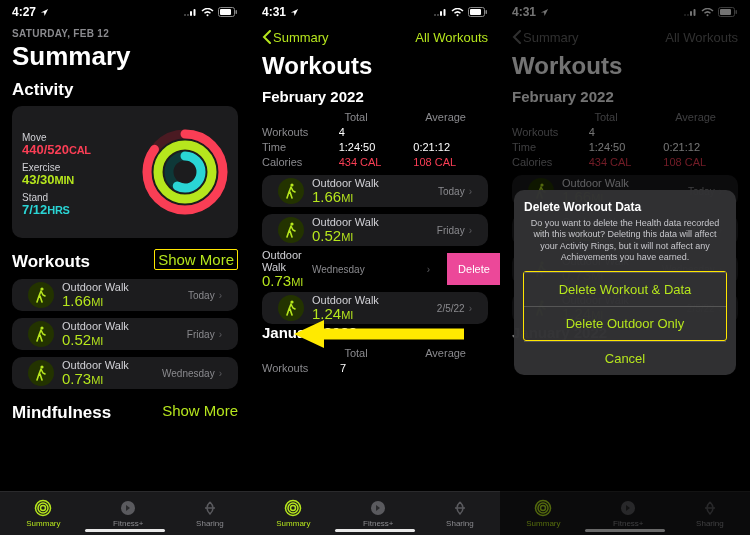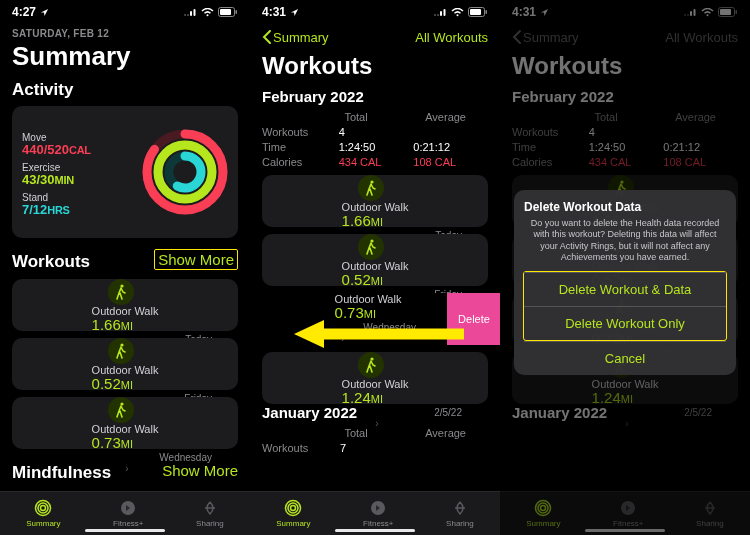--- a/index.html
+++ b/index.html
@@ -25,21 +25,21 @@
   .highlight-box { border:1px solid #ffe600; padding:1px 3px; border-radius:2px;}
   .activity-card { background:#1c1c1e; border-radius:10px; padding:8px 10px; margin-top:6px; display:flex; align-items:center; justify-content:space-between; height:132px;}
   .act-stats { font-size:10px; line-height:1.1; }
   .act-stats .lab { color:#d1d1d6; font-size:10px; margin-top:5px;}
   .act-stats .val { font-size:13px; font-weight:600; }
   .move { color:#fa3e55; }
   .exer { color:#b6e61d; }
   .stand { color:#2ad5d5; }
   .cal { font-size:11px; font-weight:600; letter-spacing:-0.3px; }
   .rings { width:86px; height:86px; position:relative; }
-  .workout-card { background:#1c1c1e; border-radius:10px; margin-top:7px; height:52px; display:flex; align-items:center; padding:0 26px; position:relative;flex-direction:column;}
+  .workout-card { background:#1c1c1e; border-radius:10px; margin-top:7px; height:32px; display:flex; align-items:center; padding:0 16px; position:relative;}
   .workout-card.flat { background:#000; border-radius:0; padding-left:0;}
   .wk-ic { width:26px; height:26px; border-radius:13px; background:#233300; display:flex; align-items:center; justify-content:center; margin-right:8px; flex:none;}
   .wk-ic svg { display:block; }
   .wk-text { line-height:1.1; }
   .wk-name { font-size:11px; color:#d1d1d6; }
   .wk-val { font-size:15px; color:#b6e61d; font-weight:500;}
   .wk-mi { font-size:11px; }
   .wk-date { margin-left:auto; font-size:10px; color:#8a8a8e; }
   .chev { color:#5a5a5e; margin-left:4px; font-size:10px;}
   .delete-btn { position:absolute; right:-1px; top:0; bottom:0; width:54px; background:#ec4899; color:#fff; display:flex; align-items:center; justify-content:center; font-size:11px; border-radius:0;}
@@ -534,21 +534,21 @@
         <span>Sharing</span>
       </div>
     <div class="home-ind"></div>
   </div>
   <div class="dim-overlay"></div>
   <div class="modal">
     <h3>Delete Workout Data</h3>
     <p>Do you want to delete the Health data recorded with this workout? Deleting this data will affect your Activity Rings, but it will not affect any Achievements you have earned.</p>
     <div class="opt-hl">
       <div class="opt">Delete Workout &amp; Data</div>
-      <div class="opt">Delete Workout Only</div>
+      <div class="opt">Delete Outdoor Only</div>
     </div>
     <div class="opt cancel">Cancel</div>
   </div>
 </div>
 
 <div class="arrow-overlay">
   <svg width="180" height="36" viewBox="0 0 180 36">
     <path d="M176 18 L30 18" stroke="#ffea00" stroke-width="11"></path>
     <path d="M36 4 L6 18 L36 32 Z" fill="#ffea00"></path>
   </svg>

